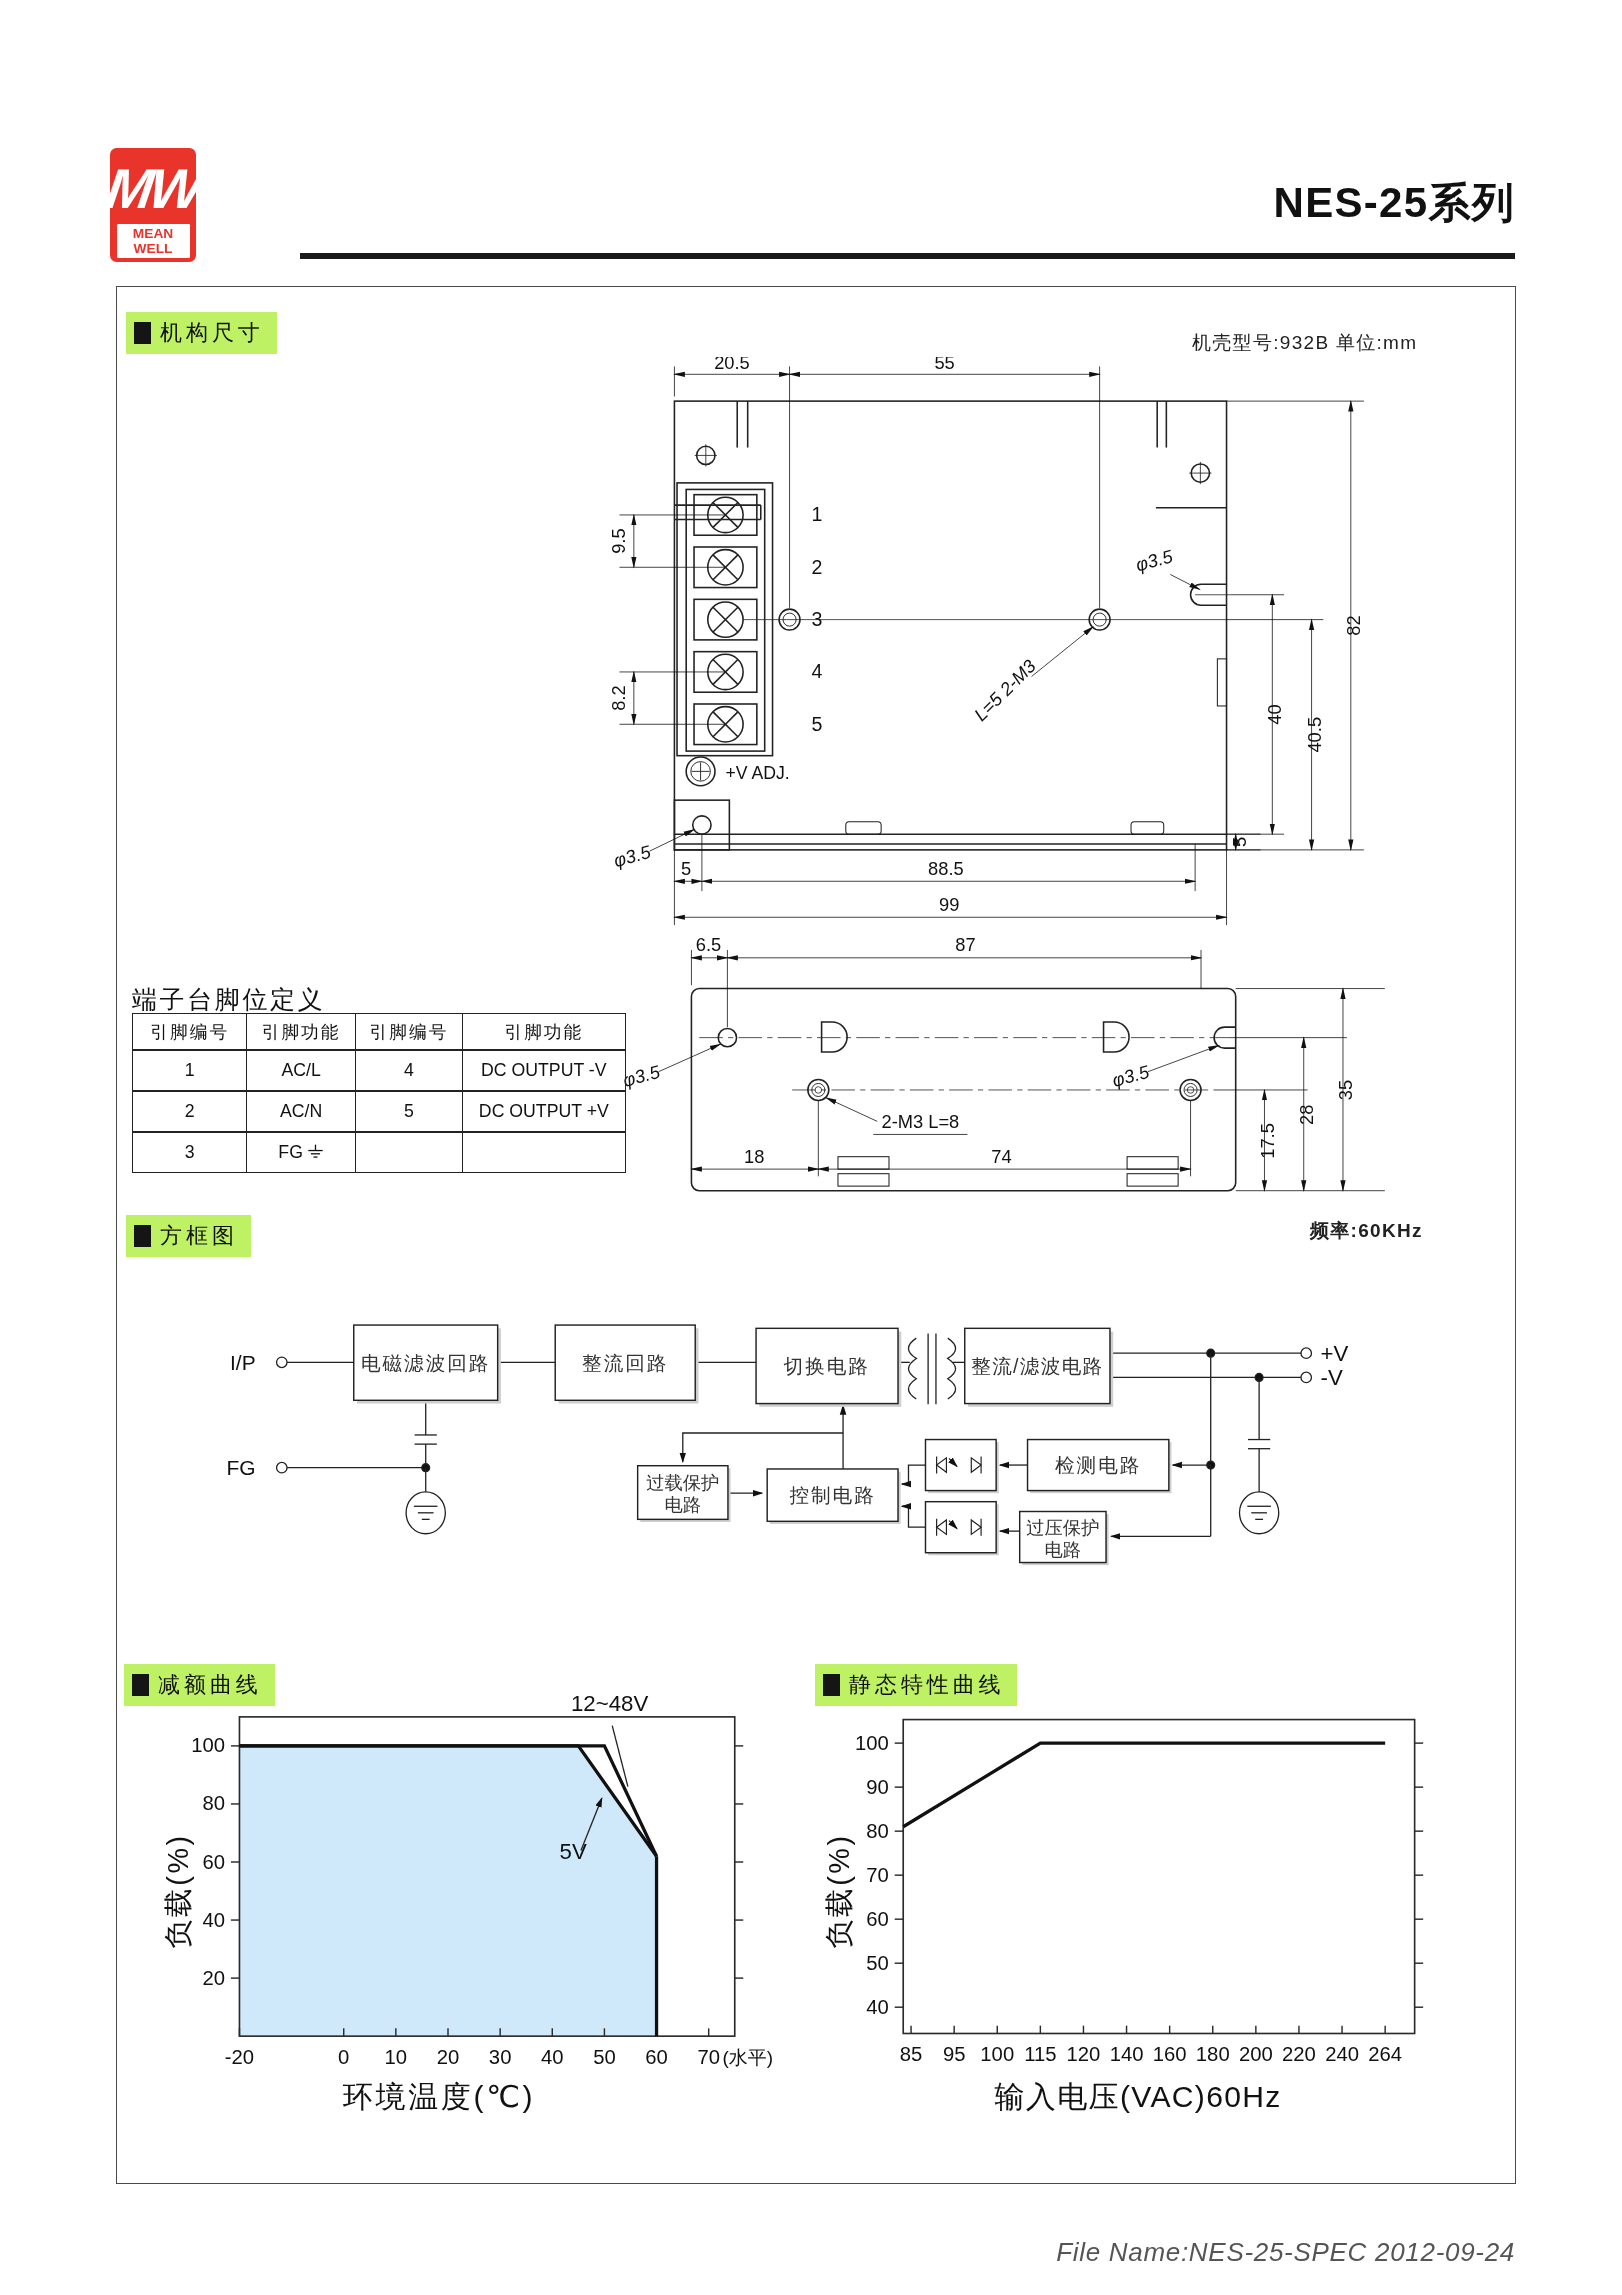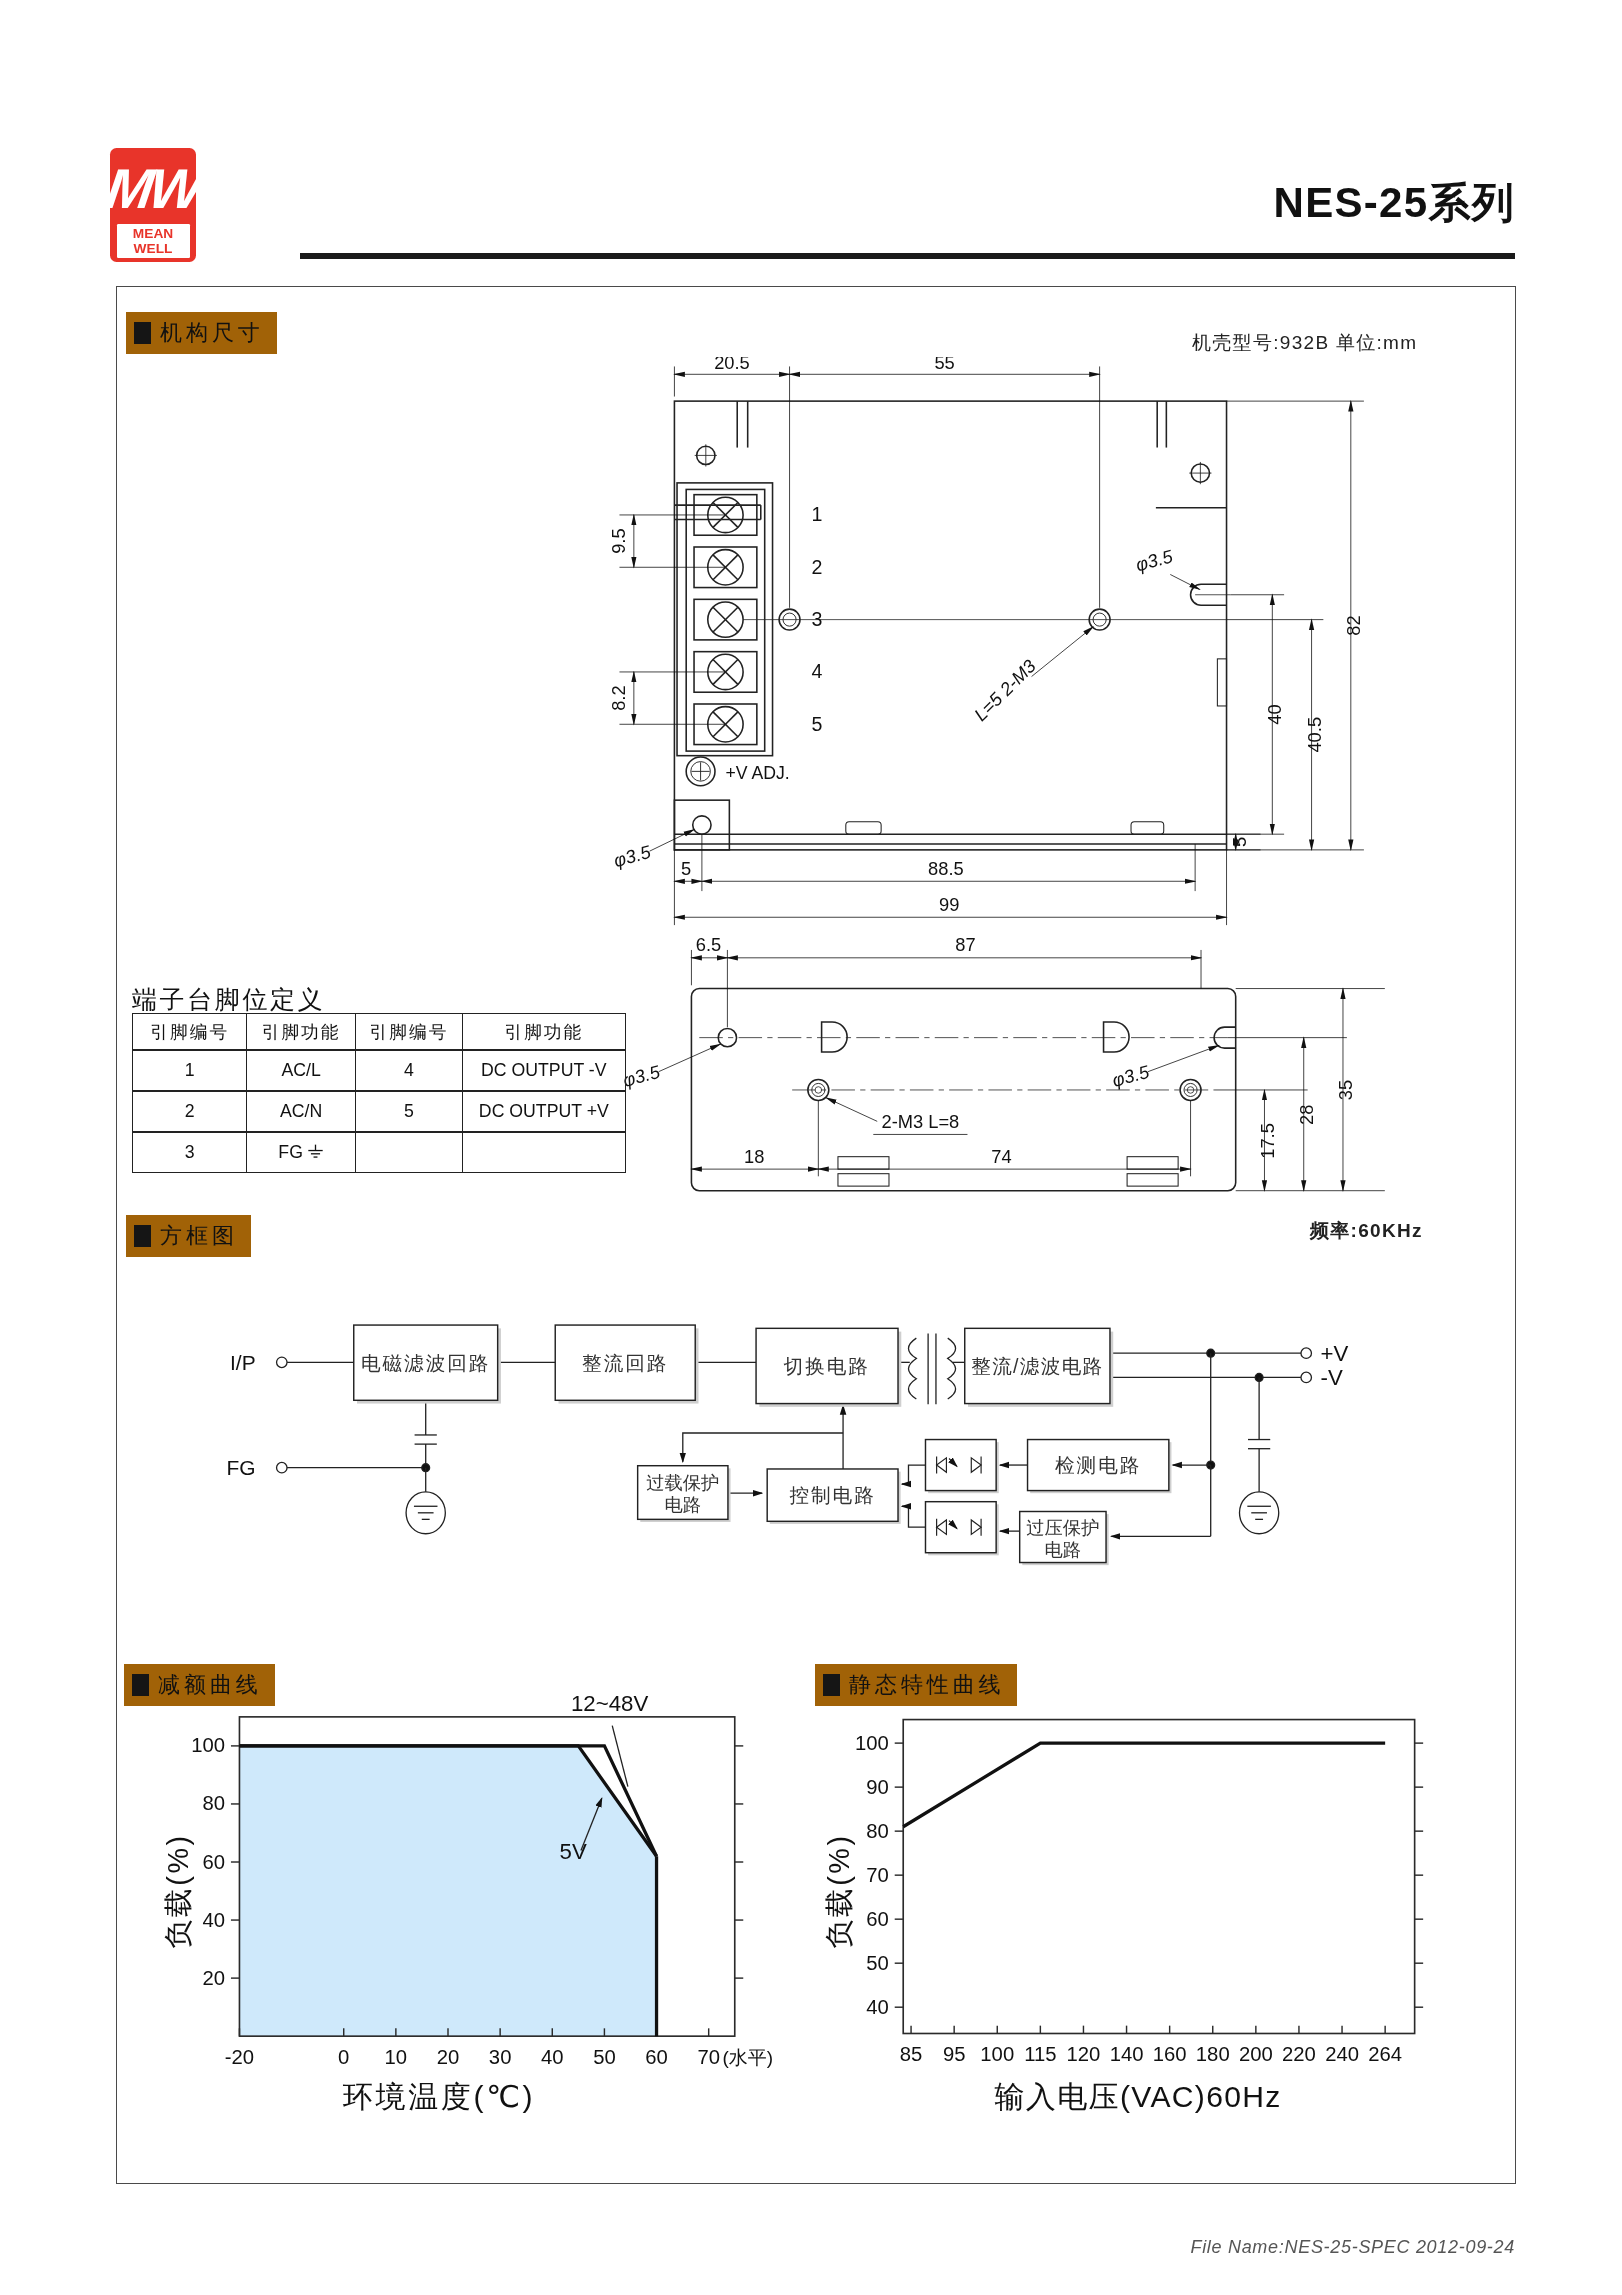--- a/index.html
+++ b/index.html
@@ -11,35 +11,35 @@
         display:flex;flex-direction:column;justify-content:flex-end;align-items:center;padding:3.9px;box-sizing:border-box;}
   .logo-mw{flex:1;display:flex;align-items:center;justify-content:center;color:#fff;
         font-size:56px;font-weight:bold;font-style:italic;letter-spacing:-3.9px;transform:skewX(-8deg);}
   .logo-name{width:73px;background:#fff;color:#e8342a;font-weight:bold;font-size:13.7px;text-align:center;
         padding:2px 0;border-radius:1.3px;letter-spacing:0px;}
   .doc-title{left:309px;top:196px;font-size:41px;font-weight:bold;letter-spacing:10.5px;}
   .doc-series{right:107px;top:175px;font-size:42px;font-weight:bold;letter-spacing:1.3px;}
   .title-rule{left:300px;top:253px;width:1215px;height:5.9px;background:#1a1a1a;}
   .frame{left:116px;top:286px;width:1398px;height:1896px;border:1.3px solid #4a4a4a;}
   
-  .chip{display:inline-flex;align-items:center;gap:9.2px;background:#a16207;padding:5.9px 13px 5.9px 7.9px;}
+  .chip{display:inline-flex;align-items:center;gap:9.2px;background:#bef264;padding:5.9px 13px 5.9px 7.9px;}
   .chip .sq{width:17px;height:22px;background:#151515;}
   .chip .lbl{font-size:22px;letter-spacing:3.9px;color:#111;}
   .note{font-size:19px;color:#222;letter-spacing:1.3px;}
   
   .pin-title{left:132px;top:983px;font-size:25px;letter-spacing:2.6px;}
   .pin-table{left:132px;top:1013px;border-collapse:collapse;}
   .pin-table th,.pin-table td{border-left:1.3px solid #222;border-right:1.3px solid #222;
         border-bottom:2.6px double #222;text-align:center;font-size:17.7px;padding:0 5.2px;height:39px;font-weight:normal;}
   .pin-table tr:first-child th{height:35px;letter-spacing:2px;}
   .pin-table{border:1.3px solid #222;}
   .pin-table tr:last-child td{border-bottom:1.3px solid #222;}
   .c1{width:103px}.c2{width:97px}.c3{width:96px}.c4{width:151px}
   .gnd-ico{display:inline-block;vertical-align:-1.3px;margin-left:3.9px;}
-  .footer{right:107px;top:2237px;font-size:18px;font-style:italic;color:#555;letter-spacing:0.7px;}
+  .footer{right:107px;top:2237px;font-size:26px;font-style:italic;color:#555;letter-spacing:0.7px;}
   svg text{font-family:"Liberation Sans","DejaVu Sans",sans-serif;}
 </style>
 </head>
 <body>
 
 <div id="page">
 
   <div class="abs logo">
     <div class="logo-mw">MW</div>
     <div class="logo-name">MEAN WELL</div>

